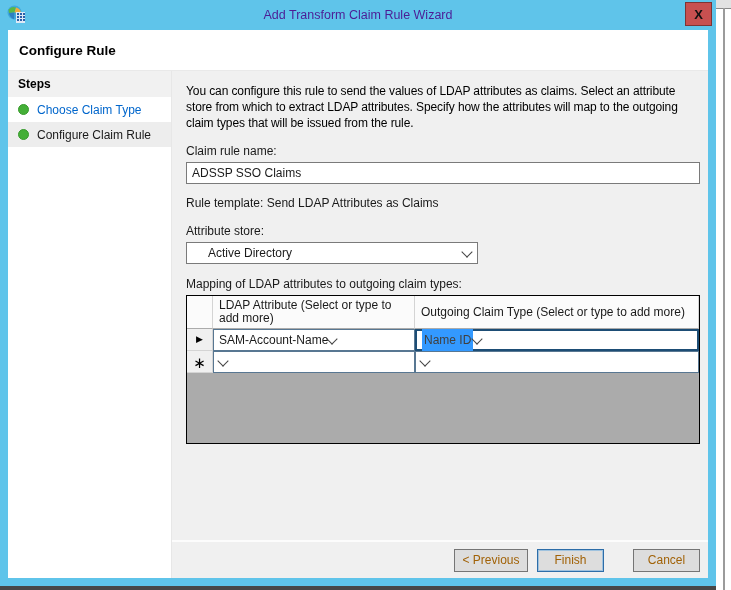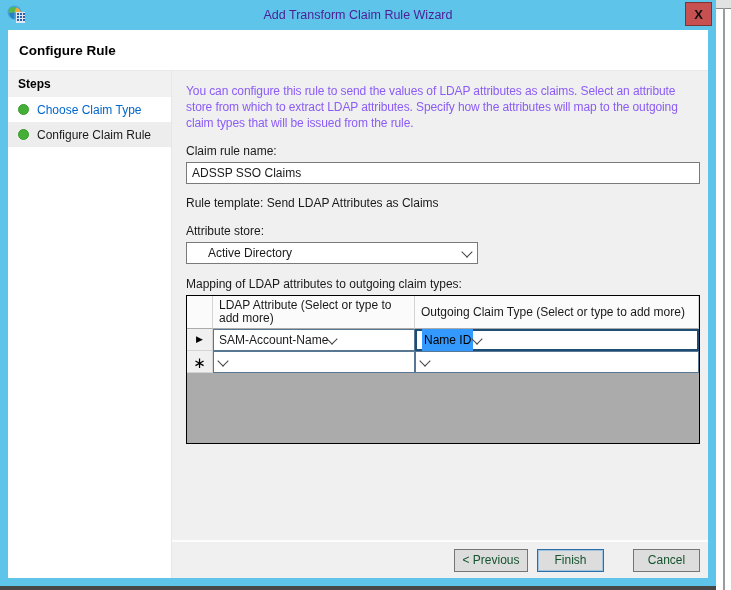--- a/index.html
+++ b/index.html
@@ -35,21 +35,21 @@
   .steps-title{background:#f1f1f1;font-weight:bold;padding:6px 0 6px 10px;color:#000;}
   .step-item{display:flex;align-items:center;height:25px;padding-left:10px;gap:8px;}
   .step-item.current{background:#ededed;}
   .bullet{width:9px;height:9px;border-radius:50%;background:#44af37;border:1px solid #379a2c;flex:none;}
   .step-link{color:#0066cc;cursor:pointer;}
   .step-current-label{color:#1a1a1a;}
 
   
   .main-col{flex:1;display:flex;flex-direction:column;background:#f0f0f0;min-width:0;}
   .main-content{flex:1;padding:12px 8px 0 14px;}
-  .desc{margin:0 0 13px 0;line-height:16px;letter-spacing:-0.1px;color:#8b5cf6;}
+  .desc{margin:0 0 13px 0;line-height:16px;letter-spacing:-0.1px;color:#000000;}
   .field-label{margin-bottom:4px;}
   .text-input{display:block;width:100%;height:22px;box-sizing:border-box;border:1px solid #7a7a7a;
     background:#fff;font-family:"Liberation Sans",sans-serif;font-size:12px;padding:0 5px;color:#1a1a1a;outline:none;}
   .rule-template{margin:12px 0 14px 0;}
   .combo{width:292px;height:22px;box-sizing:border-box;border:1px solid #7a7a7a;background:#fff;
     display:flex;align-items:center;justify-content:space-between;padding:0 6px 0 21px;margin-bottom:13px;gap:28px;}
   .chev{width:7px;height:7px;border-right:1.6px solid #444;border-bottom:1.6px solid #444;
     transform:rotate(45deg);margin-top:-3px;flex:none;}
 
   
@@ -58,30 +58,30 @@
     grid-template-rows:33px 22px 22px 1fr;}
   .gcell{box-sizing:border-box;display:flex;align-items:center;overflow:hidden;}
   .ghead{background:#fbfbfb;border-right:1px solid #d4d4d4;border-bottom:1px solid #ababab;
     padding:1px 4px 1px 6px;line-height:13px;}
   .gsel{background:#f0f0f0;border-right:1px solid #d4d4d4;border-bottom:1px solid #d4d4d4;
     justify-content:center;}
   .gsel-head{background:#fbfbfb;border-right:1px solid #d4d4d4;border-bottom:1px solid #ababab;}
   .cell-combo{width:100%;height:100%;background:#fff;border:1px solid #5a7globa;border:1px solid #587792;
     box-sizing:border-box;display:flex;align-items:center;justify-content:flex-start;padding:0 5px;}
   .cell-combo.focused{border:2px solid #1d4d75;}
-  .sel-text{background:#3399ff;color:#000000;padding:8px 2px;}
+  .sel-text{background:#3399ff;color:#404040;padding:8px 2px;}
   .row-arrow{color:#000;font-size:9px;line-height:9px;}
   .row-star{color:#000;font-size:15px;line-height:15px;margin-top:2px;}
   .gfill{grid-column:1 / 4;background:#ababab;}
 
   
   .footer{height:38px;flex:none;background:#f0f0f0;border-top:2px solid #fcfcfc;
     display:flex;align-items:center;justify-content:flex-end;padding-right:8px;box-sizing:border-box;}
   .btn{height:23px;background:#dddddd;border:1px solid #757575;box-sizing:border-box;
-    display:flex;align-items:center;justify-content:center;font-size:12px;color:#14532d;cursor:pointer;}
+    display:flex;align-items:center;justify-content:center;font-size:12px;color:#a16207;cursor:pointer;}
   .btn-previous{width:74px;margin-right:9px;}
   .btn-finish{width:67px;margin-right:29px;border:1px solid #2d6da8;box-shadow:inset 0 0 0 1px #9fc2de;}
   .btn-cancel{width:67px;}
 </style>
 </head>
 <body>
 
 <div class="screen">
 
   <div class="bg-strip">

